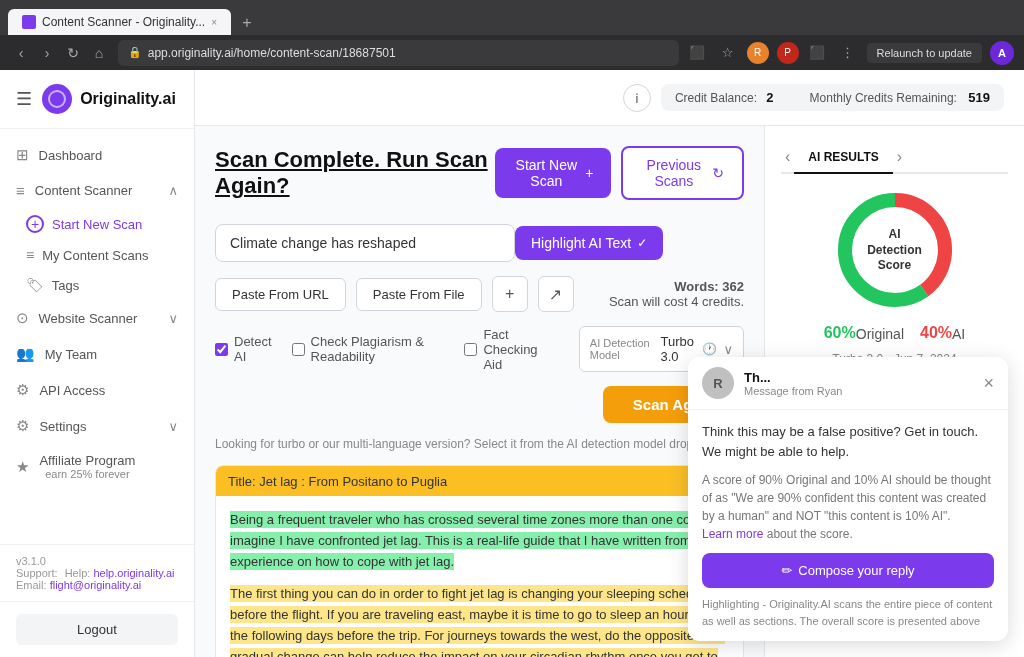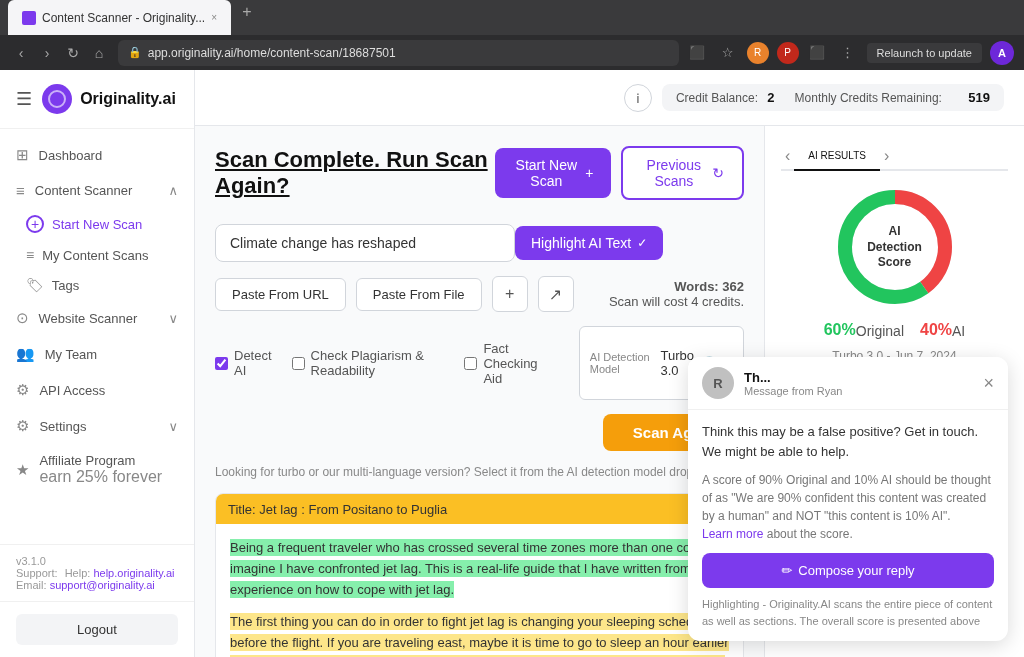--- a/index.html
+++ b/index.html
@@ -1,20 +1,20 @@
 <!DOCTYPE html>
 <html><head>
   <meta charset="utf-8">
   <style>
     * { box-sizing: border-box; margin: 0; padding: 0; }
     body { font-family: -apple-system, BlinkMacSystemFont, 'Segoe UI', sans-serif; background: #f5f5f7; font-size: 14px; color: #333; overflow: hidden; }
 
     
     .browser-chrome { background: #2c2c2e; height: 70px; display: flex; flex-direction: column; }
-    .browser-tabs { background: #3a3a3c; height: 36px; display: flex; padding: 0 8px; gap: 4px; }
+    .browser-tabs { background: #3a3a3c; height: 36px; display: flex; align-items: flex-end; padding: 0 8px; gap: 4px; }
     .browser-tab { background: #f5f5f7; border-radius: 6px 6px 0 0; padding: 6px 14px; font-size: 12px; color: #333; display: flex; align-items: center; gap: 6px; min-width: 200px; }
     .tab-favicon { width: 14px; height: 14px; background: #7c3aed; border-radius: 2px; display: inline-block; }
     .tab-close { margin-left: auto; color: #888; cursor: pointer; font-size: 10px; }
     .browser-toolbar { background: #2c2c2e; height: 36px; display: flex; align-items: center; padding: 0 10px; gap: 8px; }
     .nav-btns { display: flex; gap: 4px; }
     .nav-btn { width: 22px; height: 22px; border-radius: 50%; border: none; background: transparent; color: #aaa; font-size: 14px; cursor: pointer; display: flex; align-items: center; justify-content: center; }
     .address-bar { flex: 1; background: #3a3a3c; border-radius: 6px; height: 26px; display: flex; align-items: center; padding: 0 10px; color: #ddd; font-size: 12px; }
     .toolbar-actions { display: flex; gap: 8px; align-items: center; }
     .toolbar-icon { width: 22px; height: 22px; display: flex; align-items: center; justify-content: center; color: #aaa; font-size: 13px; cursor: pointer; }
     .relaunch-btn { background: #3a3a3c; color: #ddd; border: none; border-radius: 4px; padding: 4px 10px; font-size: 11px; cursor: pointer; }
@@ -62,39 +62,39 @@
 
     .scan-controls { display: flex; align-items: center; gap: 10px; margin-bottom: 14px; }
     .ctrl-btn { padding: 8px 16px; border: 1px solid #d1d5db; border-radius: 6px; background: white; font-size: 13px; cursor: pointer; color: #333; }
     .ctrl-icon-btn { width: 36px; height: 36px; border: 1px solid #d1d5db; border-radius: 6px; background: white; font-size: 16px; cursor: pointer; display: flex; align-items: center; justify-content: center; color: #555; }
     .words-info { margin-left: auto; text-align: right; font-size: 13px; color: #555; }
     .words-count { font-weight: 600; }
 
     .options-row { display: flex; align-items: center; gap: 20px; margin-bottom: 14px; }
     .checkbox-label { display: flex; align-items: center; gap: 6px; font-size: 13px; color: #555; cursor: pointer; }
     .checkbox-label input { cursor: pointer; accent-color: #7c3aed; }
-    .model-select-wrapper { margin-left: auto; border: 1px solid #d1d5db; border-radius: 6px; padding: 21px 10px; display: flex; align-items: center; gap: 6px; font-size: 13px; background: white; }
+    .model-select-wrapper { margin-left: auto; border: 1px solid #d1d5db; border-radius: 6px; padding: 7px 10px; display: flex; align-items: center; gap: 6px; font-size: 13px; background: white; }
     .model-wrapper { position: relative; }
 
     .scan-again-row { display: flex; justify-content: flex-end; margin-bottom: 14px; }
     .scan-again-btn { padding: 10px 30px; background: #f59e0b; color: white; border: none; border-radius: 8px; font-size: 15px; font-weight: 600; cursor: pointer; }
 
     .turbo-note { font-size: 12px; color: #888; margin-bottom: 14px; }
 
     
     .content-box { border: 1px solid #e5e7eb; border-radius: 8px; background: white; overflow: hidden; position: relative; }
     .content-box-header { background: #fbbf24; padding: 6px 12px; display: flex; align-items: center; justify-content: space-between; font-size: 13px; font-weight: 500; gap: 17px; }
     .close-btn { background: none; border: none; cursor: pointer; color: #555; font-size: 16px; }
     .content-text { padding: 14px; font-size: 13px; line-height: 1.6; color: #333; }
     .highlight-green { background: #86efac; padding: 1px 0; }
     .highlight-yellow { background: #fde68a; padding: 1px 0; }
 
     
     .results-tabs { display: flex; align-items: center; margin-bottom: 16px; border-bottom: 2px solid #e5e7eb; }
-    .result-tab { padding: 8px 14px; font-size: 10px; font-weight: 400; cursor: pointer; color: #888; border-bottom: 2px solid transparent; margin-bottom: -2px; }
+    .result-tab { padding: 8px 14px; font-size: 12px; font-weight: 700; cursor: pointer; color: #888; border-bottom: 2px solid transparent; margin-bottom: -2px; }
     .result-tab.active { color: #111; border-bottom-color: #111; }
     .tab-arrow { color: #888; font-size: 16px; cursor: pointer; padding: 4px; }
 
     
     .donut-container { display: flex; justify-content: center; margin-bottom: 14px; }
     .donut-wrapper { position: relative; width: 120px; height: 120px; }
     .donut-label { position: absolute; top: 50%; left: 50%; transform: translate(-50%, -50%); text-align: center; font-size: 12px; font-weight: 600; color: #333; line-height: 1.3; }
 
     .score-row { display: flex; align-items: center; justify-content: center; gap: 16px; margin-bottom: 10px; }
     .score-item { display: flex; align-items: flex-end; font-size: 16px; font-weight: 700; }
@@ -223,53 +223,53 @@
         <div style="display:flex;align-items:center;gap:10px;">
           <span class="icon">⚙</span>
           <span>Settings</span>
         </div>
         <span style="color:#888;">∨</span>
       </div>
       <div class="menu-item">
         <span class="icon">★</span>
         <div>
           <div>Affiliate Program</div>
-          <div style="font-size:16px;color:#888;">earn 25% forever</div>
+          <div style="font-size:11px;color:#888;text-align:center;">earn 25% forever</div>
         </div>
       </div>
     </div>
 
     <div class="sidebar-version">
       <span>v3.1.0</span><br>
       <span>Support:</span>
       <span style="margin-left:4px;">Help: <a href="#">help.originality.ai</a></span><br>
-      <span>Email: <a href="#">support@originality.ai</a></span>
+      <span>Email: <a href="#">flight@originality.ai</a></span>
     </div>
     <div class="sidebar-footer">
       <button class="logout-btn">Logout</button>
     </div>
   </div>
 
   <div class="main">
 
     <div style="background:white;display:flex;align-items:center;padding:0 20px;height:56px;border-bottom:1px solid #e5e7eb;gap:14px;">
       <div style="flex:1;display:flex;align-items:center;gap:12px;">
         
       </div>
       <div style="display:flex;align-items:center;gap:10px;">
         <button class="info-btn">ℹ</button>
         <div class="credits-box">
-          <div style="display:flex;gap:20px;align-items:flex-end;">
+          <div style="display:flex;gap:36px;align-items:flex-end;">
             <div>
               <span>Credit Balance:</span>
               <span class="credits-number" style="margin-left:6px;">2</span>
             </div>
             <div>
               <span>Monthly Credits Remaining:</span>
-              <span class="credits-number" style="margin-left:23px;">519</span>
+              <span class="credits-number" style="margin-left:8px;">519</span>
             </div>
           </div>
         </div>
       </div>
     </div>
 
     <div class="content-area">
       <div class="scanner-panel">
 
         <div class="main-header" style="padding:0 0 16px 0;background:transparent;border-bottom:none;margin-bottom:8px;">

